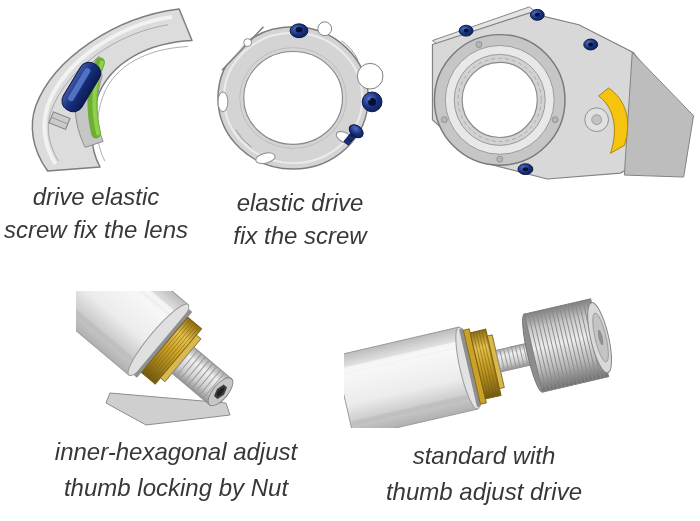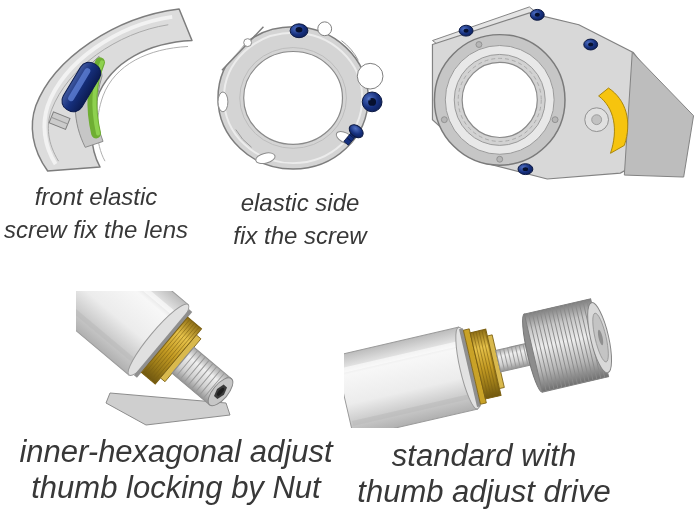--- a/index.html
+++ b/index.html
@@ -5,21 +5,21 @@
   html,body{margin:0;padding:0;background:#ffffff;}
   .canvas{
     position:relative;width:700px;height:521px;background:#ffffff;
     overflow:hidden;font-family:"Liberation Sans",sans-serif;
   }
   .art{position:absolute;}
   .caption{
     position:absolute;text-align:center;font-style:italic;color:#383838;
   }
   .cap-top{font-size:24px;line-height:33px;}
-  .cap-bottom{font-size:31px;line-height:36px;}
+  .cap-bottom{font-size:24px;line-height:36px;}
   #art1{left:5px;top:3px;}
   #art2{left:206px;top:11px;}
   #art3{left:430px;top:1px;}
   #art4{left:76px;top:291px;}
   #art5{left:344px;top:296px;}
   #cap1{left:0px;top:180px;width:192px;}
   #cap2{left:206px;top:186px;width:188px;}
   #cap3{left:382px;top:180px;width:292px;}
   #cap4{left:14px;top:434px;width:324px;}
   #cap5{left:338px;top:438px;width:292px;}
@@ -271,25 +271,25 @@
           <path d="M186,-40V40M190,-40V40M194,-40V40M198,-40V40M202,-40V40M206,-40V40M210,-40V40M214,-40V40M218,-40V40M222,-40V40M226,-40V40M230,-40V40M234,-40V40M238,-40V40M242,-40V40M246,-40V40" stroke="#8a8a8a" stroke-width="0.9"></path>
           <ellipse cx="250" cy="0" rx="9" ry="36" fill="#d9d9d9" stroke="#858585" stroke-width="1"></ellipse>
           <ellipse cx="251" cy="0" rx="5.5" ry="25" fill="#c4c4c4" stroke="#949494" stroke-width="0.8"></ellipse>
           <ellipse cx="251" cy="0" rx="2" ry="8" fill="#8f8f8f"></ellipse>
         </g>
       </g>
     </svg>
   </div>
 
   <div class="caption cap-top" id="cap1">
-    <div class="cap-line">front elastic</div>
+    <div class="cap-line">drive elastic</div>
     <div class="cap-line">screw fix the lens</div>
   </div>
   <div class="caption cap-top" id="cap2">
-    <div class="cap-line">elastic side</div>
+    <div class="cap-line">elastic drive</div>
     <div class="cap-line">fix the screw</div>
   </div>
   <div class="caption cap-bottom" id="cap4">
     <div class="cap-line">inner-hexagonal adjust</div>
     <div class="cap-line">thumb locking by Nut</div>
   </div>
   <div class="caption cap-bottom" id="cap5">
     <div class="cap-line">standard with</div>
     <div class="cap-line">thumb adjust drive</div>
   </div>

